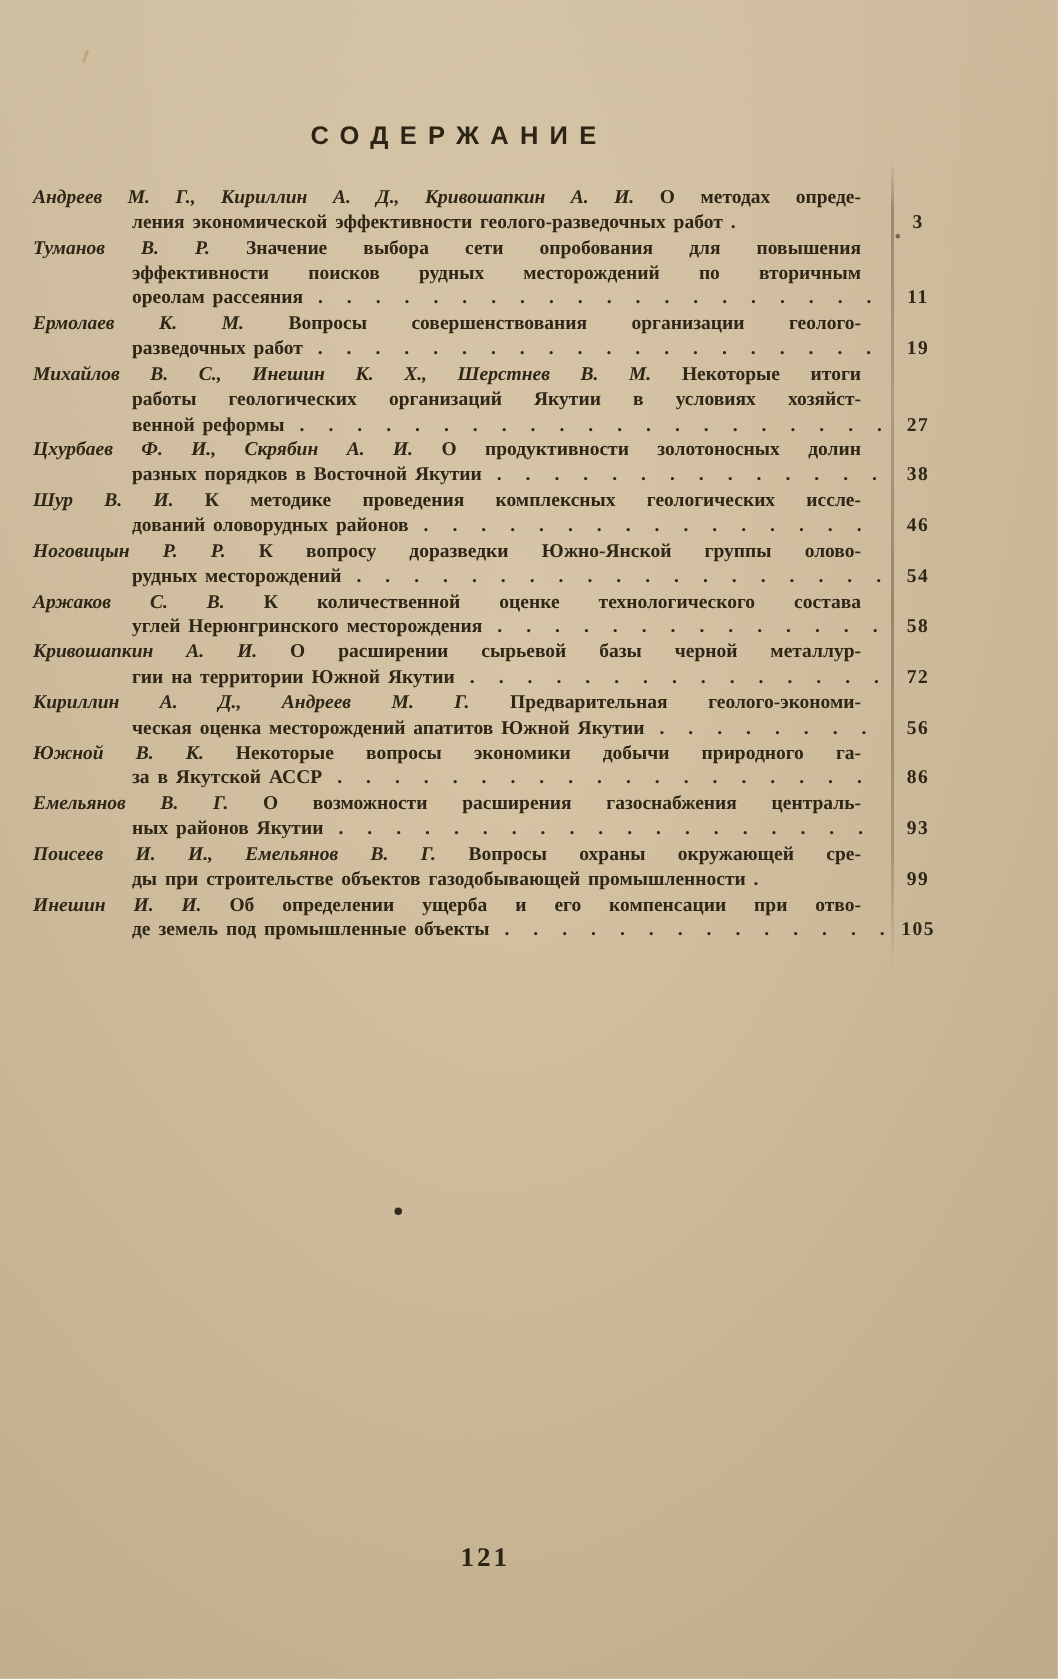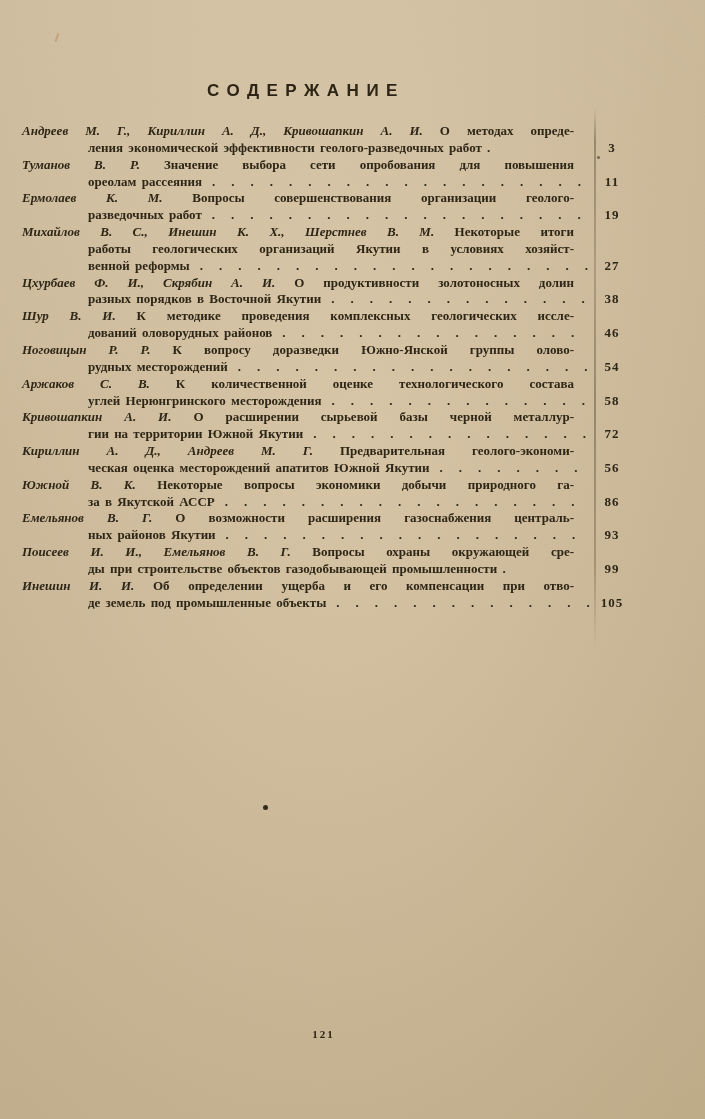--- a/index.html
+++ b/index.html
@@ -66,21 +66,21 @@
   .speck.s1{left:263px;top:805px;width:5px;height:5px;opacity:.92;}
   .speck.s2{left:597px;top:156px;width:3px;height:3px;opacity:.55;}
   .fiber{
     position:absolute;left:56px;top:33px;width:2px;height:9px;
     background:#b98c62;opacity:.55;border-radius:2px;transform:rotate(20deg);
   }
   .folio{
     position:absolute;top:1028px;left:0;width:705px;
     padding-right:58px;box-sizing:border-box;
     text-align:center;
-    font-size:11px;font-weight:700;letter-spacing:2px;color:#2c2414;
+    font-size:18px;font-weight:700;letter-spacing:2px;color:#2c2414;
   }
 </style>
 </head>
 <body style="color: rgb(46, 38, 22); background-color: rgb(211, 192, 160);">
 
 <div class="paper"></div>
 
 <div class="fiber"></div>
 
 <h1 class="page-title">СОДЕРЖАНИЕ</h1>
@@ -89,20 +89,21 @@
     <div class="toc-entry">
       <div class="toc-line nopage"><span class="authors">Андреев М. Г., Кириллин А. Д., Кривошапкин А. И.</span> <span class="ttl">О методах опреде-</span></div>
       <div class="toc-line indent haspage">
         <span class="ttl">ления экономической эффективности геолого-разведочных работ .</span>
         <span class="leader"></span>
         <span class="pg">3</span>
       </div>
     </div>
     <div class="toc-entry">
       <div class="toc-line nopage"><span class="authors">Туманов В. Р.</span> <span class="ttl">Значение выбора сети опробования для повышения</span></div>
+      <div class="toc-line indent nopage"><span class="ttl">эффективности поисков рудных месторождений по вторичным</span></div>
       <div class="toc-line indent haspage">
         <span class="ttl">ореолам рассеяния</span>
         <span class="leader">..........................</span>
         <span class="pg">11</span>
       </div>
     </div>
     <div class="toc-entry">
       <div class="toc-line nopage"><span class="authors">Ермолаев К. М.</span> <span class="ttl">Вопросы совершенствования организации геолого-</span></div>
       <div class="toc-line indent haspage">
         <span class="ttl">разведочных работ</span>

